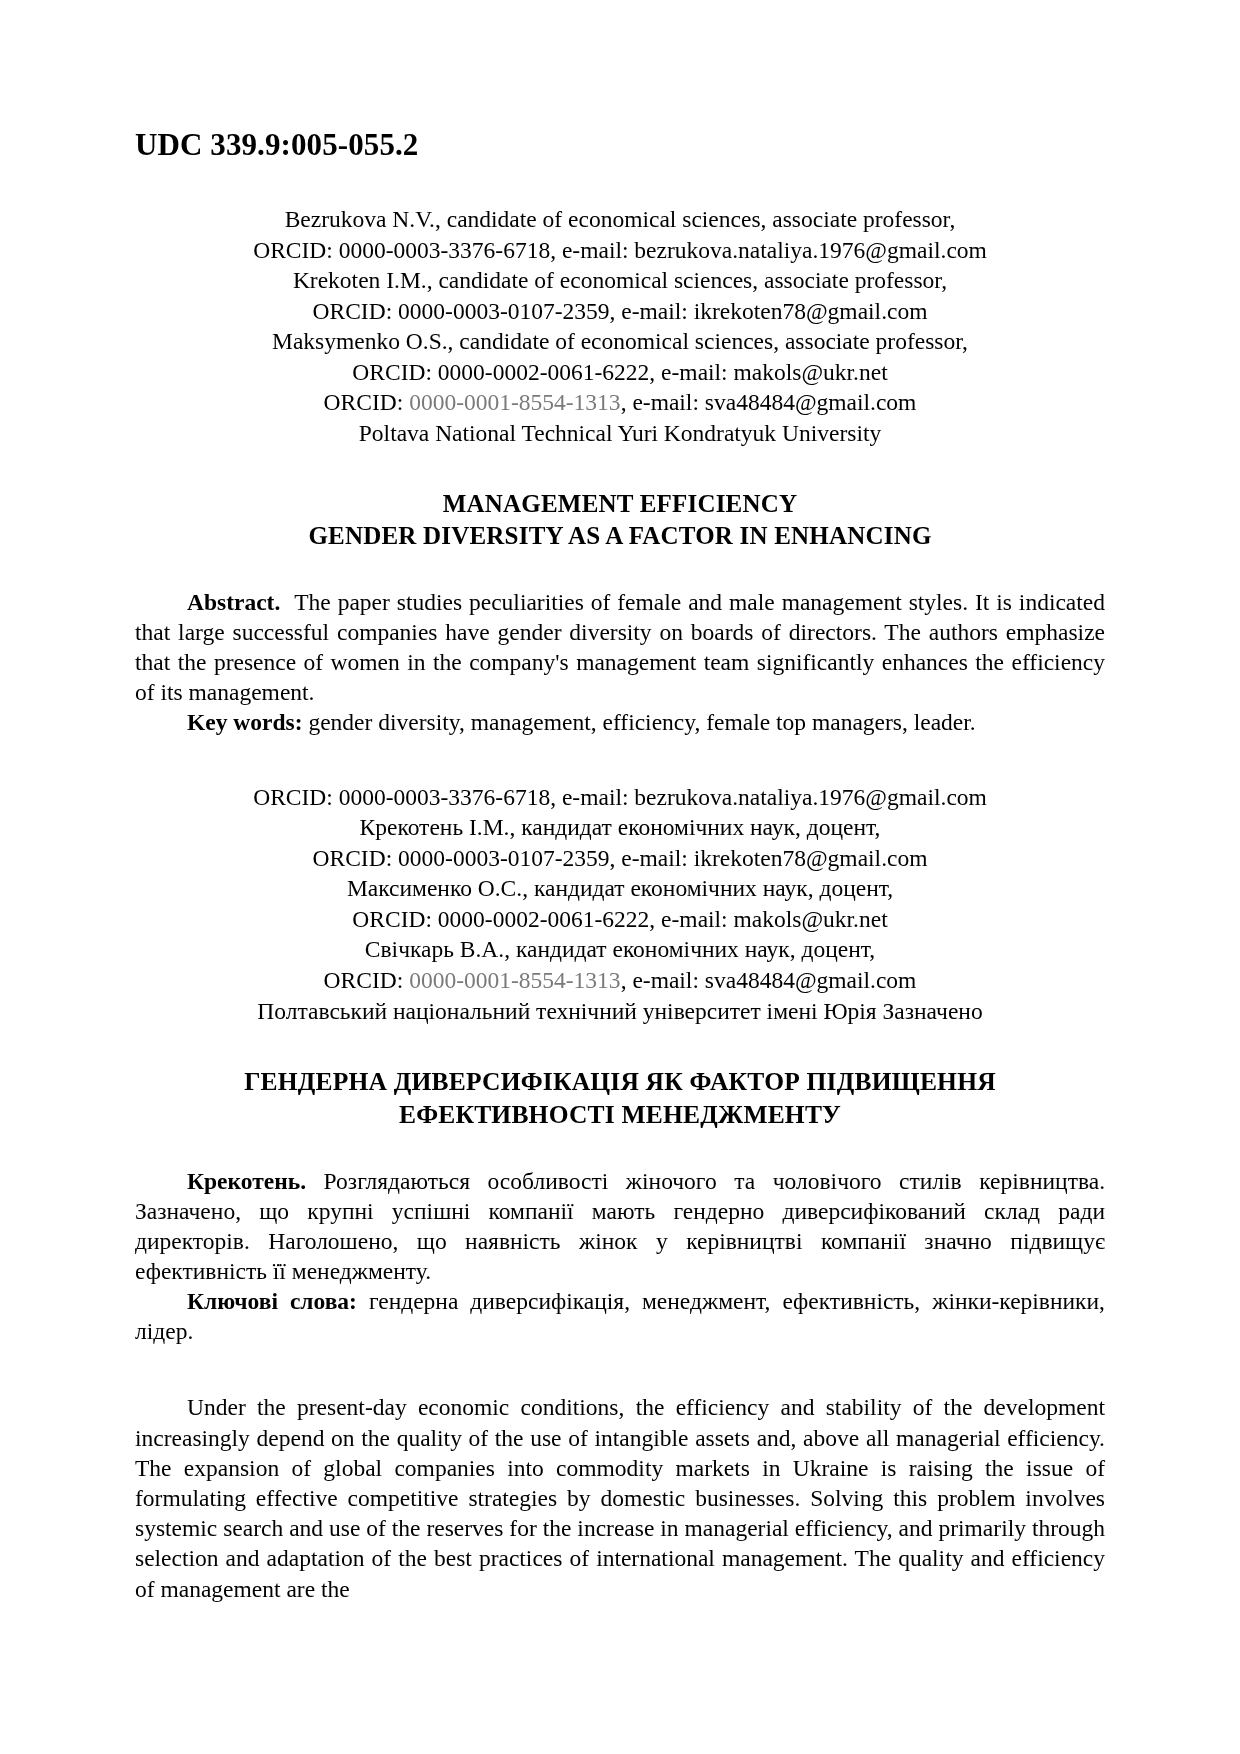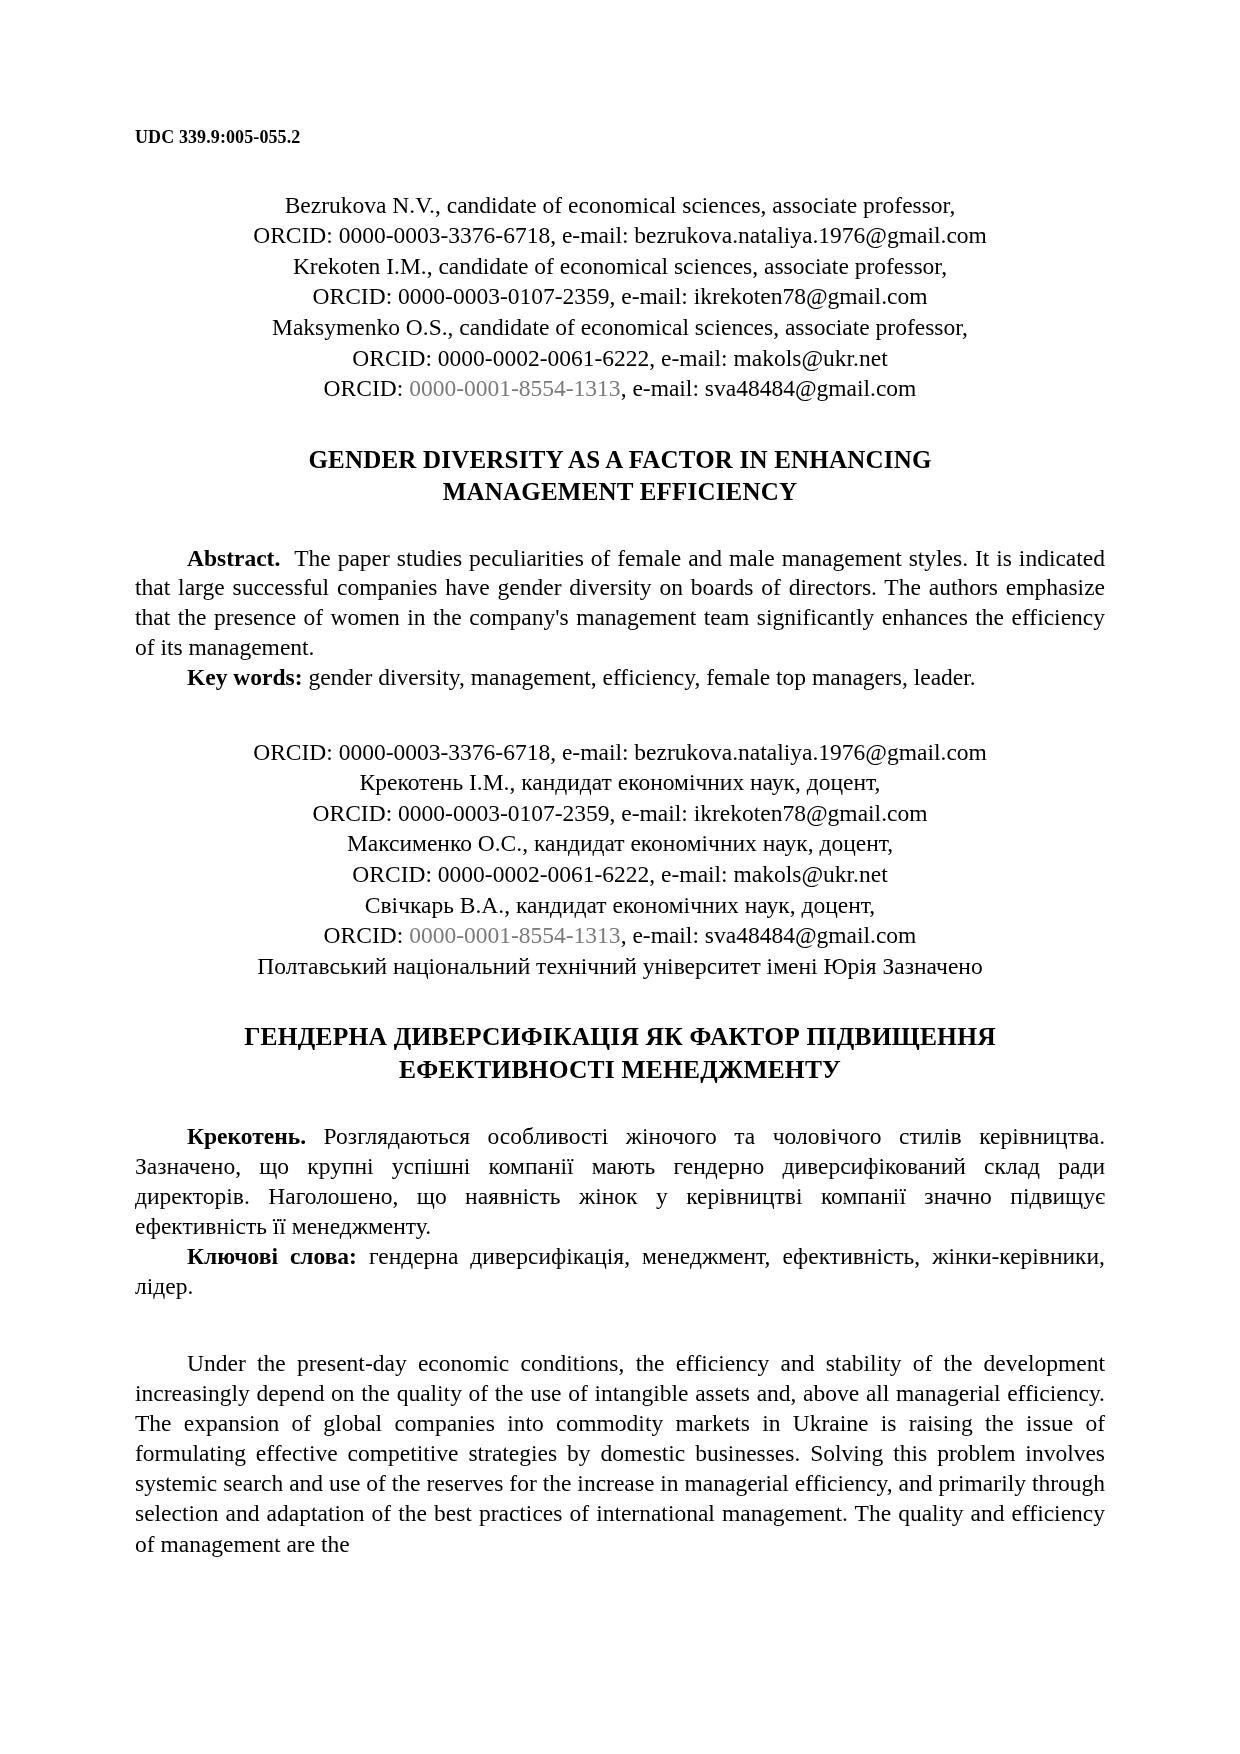--- a/index.html
+++ b/index.html
@@ -16,21 +16,21 @@
     position: relative;
     width: 1240px;
     height: 1754px;
     margin: 0 auto;
     background: #ffffff;
     box-sizing: border-box;
     padding: 128px 135px 40px 135px;
     overflow: hidden;
   }
   .udc {
-    font-size: 18px;
+    font-size: 31px;
     font-weight: bold;
     letter-spacing: 0.1px;
     margin: 0 0 42px 0;
     line-height: 1.1;
   }
   .authors-block {
     text-align: center;
     font-size: 23.5px;
     line-height: 1.30;
     margin: 0;
@@ -96,25 +96,26 @@
   <div class="udc">UDC 339.9:005-055.2</div>
 
   <div class="authors-block">
     <div class="line">Bezrukova N.V., candidate of economical sciences, associate professor,</div>
     <div class="line"><span>ORCID: </span><span>0000-0003-3376-6718</span><span>, e-mail: bezrukova.nataliya.1976@gmail.com</span></div>
     <div class="line">Krekoten I.M., candidate of economical sciences, associate professor,</div>
     <div class="line"><span>ORCID: </span><span>0000-0003-0107-2359</span><span>, e-mail: ikrekoten78@gmail.com</span></div>
     <div class="line">Maksymenko O.S., candidate of economical sciences, associate professor,</div>
     <div class="line"><span>ORCID: </span><span>0000-0002-0061-6222</span><span>, e-mail: makols@ukr.net</span></div>
     <div class="line"><span>ORCID: </span><span class="orcid-grey">0000-0001-8554-1313</span><span>, e-mail: sva48484@gmail.com</span></div>
+    <div class="line">Poltava National Technical Yuri Kondratyuk University</div>
   </div>
 
   <div class="doc-title">
+    <div>MANAGEMENT EFFICIENCY</div>
     <div>GENDER DIVERSITY AS A FACTOR IN ENHANCING</div>
-    <div>MANAGEMENT EFFICIENCY</div>
   </div>
 
   <div class="abstract">
     <p class="first"><b>Abstract.</b>&nbsp;&nbsp;<span>The paper studies peculiarities of female and male management styles. It is indicated that large successful companies have gender diversity on boards of directors. The authors emphasize that the presence of women in the company's management team significantly enhances the efficiency of its management.</span></p>
     <p class="kw"><b>Key words:</b>&nbsp;<span>gender diversity, management, efficiency, female top managers, leader.</span></p>
   </div>
 
   <div class="authors-block gap-uk-authors">
     <div class="line"><span>ORCID: </span><span>0000-0003-3376-6718</span><span>, e-mail: bezrukova.nataliya.1976@gmail.com</span></div>
     <div class="line">Крекотень І.М., кандидат економічних наук, доцент,</div>

